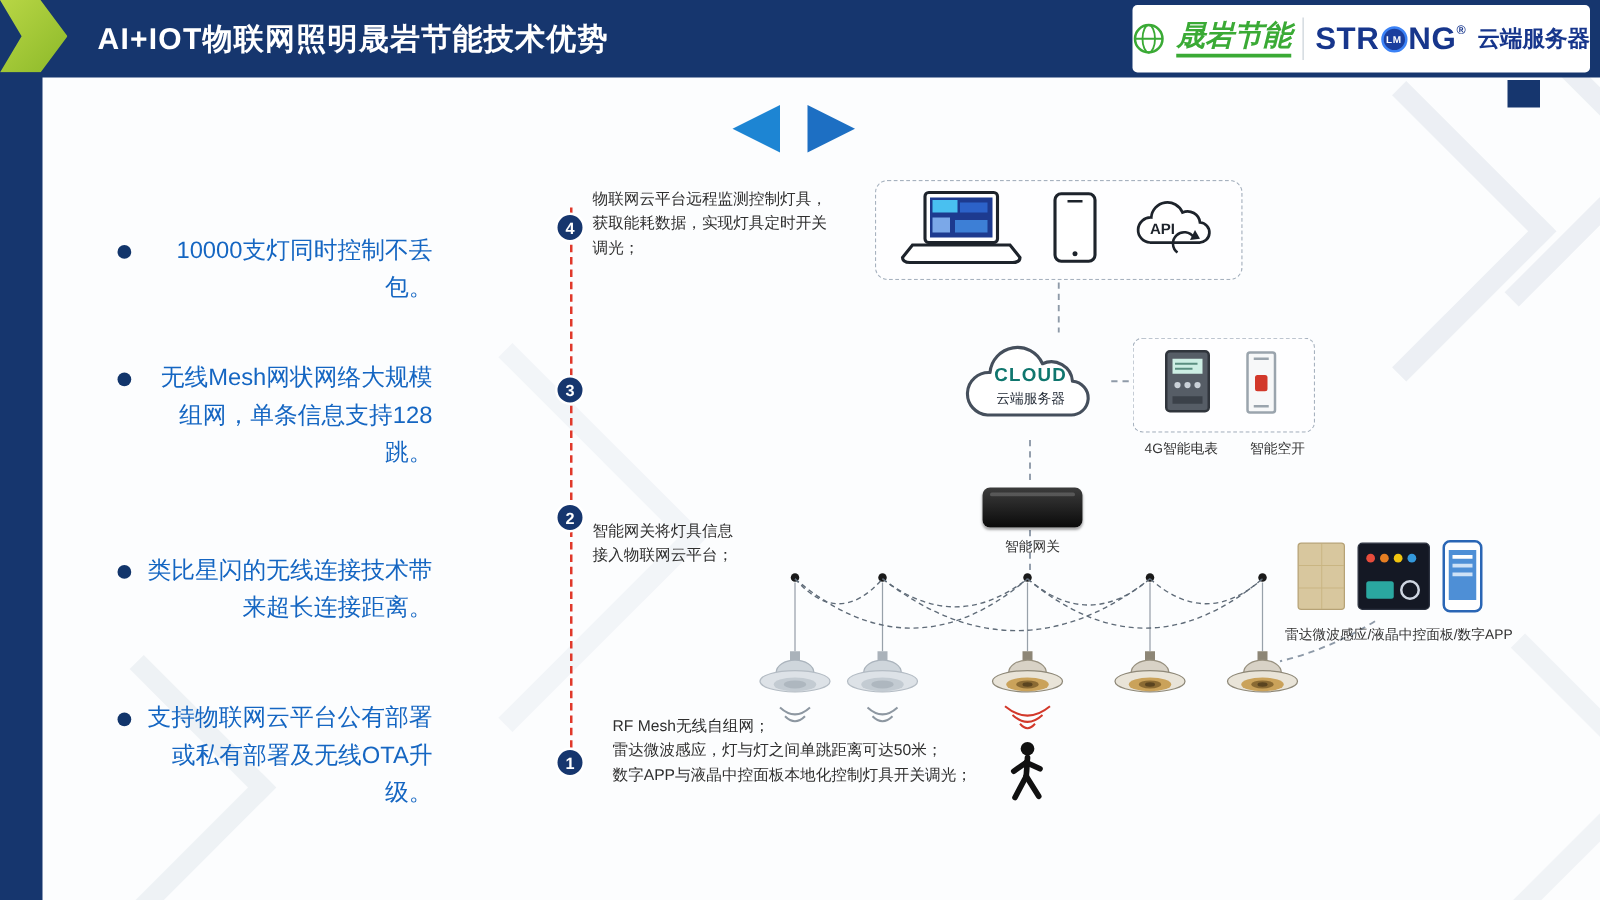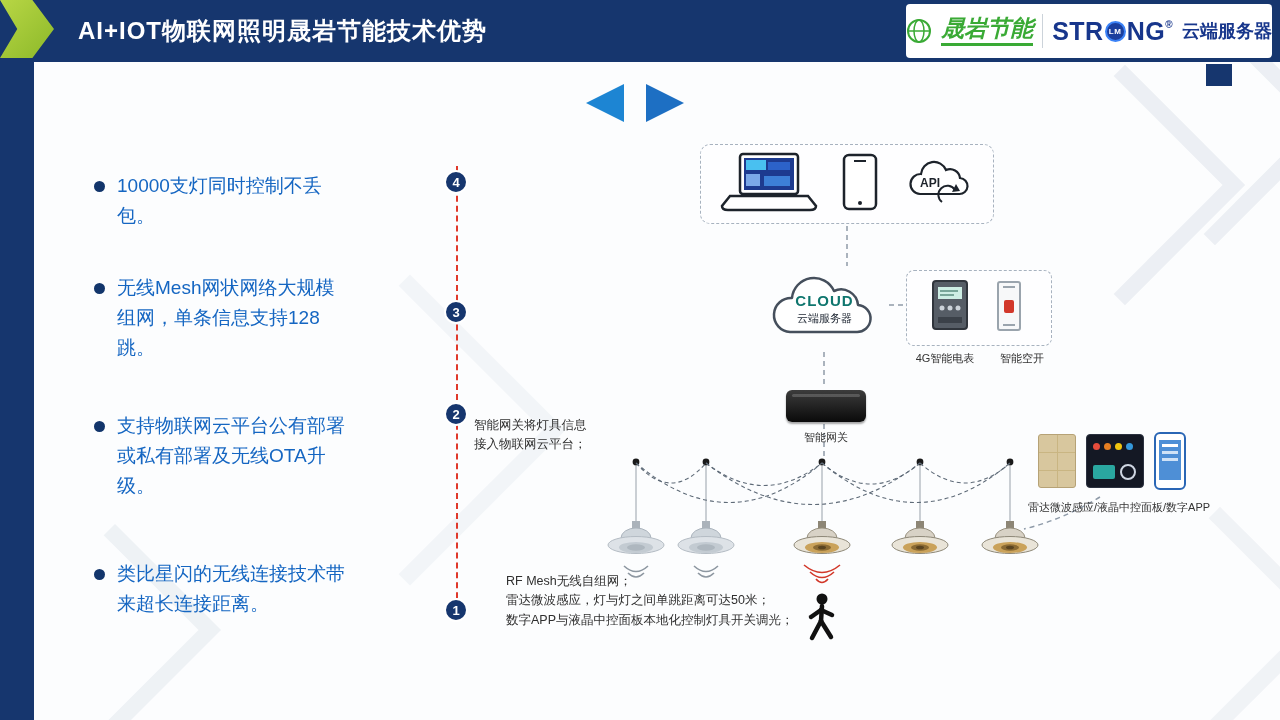--- a/index.html
+++ b/index.html
@@ -31,37 +31,37 @@
   .corner-square { position:absolute; left:1206px; top:64px; width:26px; height:22px; background:#16366e; z-index:4; }
 
   
   .title-row { position:absolute; left:250px; top:84px; width:770px; display:flex; align-items:center; justify-content:center; gap:22px; z-index:3; }
   .slide-title { color:#1569c7; font-size:30px; font-weight:bold; letter-spacing:1px; white-space:nowrap; }
   .tri { width:0; height:0; border-top:19px solid transparent; border-bottom:19px solid transparent; }
   .tri-left { border-right:38px solid #1d85d3; }
   .tri-right { border-left:38px solid #1d6fc3; }
 
   
-  .bullets { position:absolute; left:94px; top:171px; width:252px; list-style:none; z-index:3; }
+  .bullets { position:absolute; left:94px; top:186px; width:252px; list-style:none; z-index:3;text-align:right; }
   .bullet { display:flex; gap:12px; margin-bottom:42px; }
-  .bullet:nth-child(2) { margin-bottom:48px;gap:12px; }
+  .bullet:nth-child(2) { margin-bottom:64px;gap:12px; }
   .bullet:nth-child(3) { margin-bottom:58px; }
   .dot { flex:0 0 11px; width:11px; height:11px; border-radius:50%; background:#12356b; margin-top:10px; }
   .bullet-text { color:#1566c2; font-size:19px; line-height:1.58; }
 
   
   .step-line { position:absolute; left:456px; top:166px; height:452px; border-left:2px dashed #e0392b; z-index:2; }
   .step-num { position:absolute; width:24px; height:24px; border-radius:50%; background:#16366e; border:2px solid #fff; color:#fff; font-size:13px; font-weight:bold; display:flex; align-items:center; justify-content:center; z-index:3; }
   .num4 { left:444px; top:170px; } .num3 { left:444px; top:300px; }
   .num2 { left:444px; top:402px; } .num1 { left:444px; top:598px; }
   .step-text { position:absolute; color:#2f2f2f; font-size:12.5px; line-height:1.55; white-space:pre-line; z-index:3; }
   .txt4 { left:474px; top:150px; width:215px; }
   .txt3 { left:474px; top:282px; width:220px; }
   .txt2 { left:474px; top:416px; width:185px; }
-  .txt1 { left:506px; top:572px; width:315px; }
+  .txt1 { left:490px; top:572px; width:315px; }
 
   
   .devices-box { position:absolute; left:700px; top:144px; width:294px; height:80px; border:1.5px dashed #a7b2bf; border-radius:10px; display:flex; align-items:center; justify-content:space-around; padding:0 8px; background:rgba(255,255,255,.6); z-index:3; }
   .cloud-wrap { position:absolute; left:762px; top:262px; width:125px; height:88px; z-index:3; }
   .cloud-text { position:absolute; left:0; top:30px; width:100%; text-align:center; color:#0f766e; font-size:15px; font-weight:bold; letter-spacing:1px; }
   .cloud-sub { position:absolute; left:0; top:49px; width:100%; text-align:center; color:#1c2430; font-size:11px; }
   .meter-box { position:absolute; left:906px; top:270px; width:146px; height:76px; border:1.5px dashed #a7b2bf; border-radius:8px; display:flex; align-items:center; justify-content:center; gap:18px; background:rgba(255,255,255,.6); z-index:3; }
   .lbl { position:absolute; color:#333; font-size:11px; text-align:center; z-index:3; }
   .lbl-meter { left:902px; top:351px; width:86px; }
   .lbl-breaker { left:990px; top:351px; width:64px; }
@@ -212,30 +212,33 @@
     <li class="bullet">
       <span class="dot"></span>
       <span class="bullet-text">10000支灯同时控制不丢包。</span>
     </li>
     <li class="bullet">
       <span class="dot"></span>
       <span class="bullet-text">无线Mesh网状网络大规模组网，单条信息支持128跳。</span>
     </li>
     <li class="bullet">
       <span class="dot"></span>
-      <span class="bullet-text">支持物联网云平台公有部署或私有部署及无线OTA升级。</span>
+      <span class="bullet-text">类比星闪的无线连接技术带来超长连接距离。</span>
     </li>
     <li class="bullet">
       <span class="dot"></span>
-      <span class="bullet-text">类比星闪的无线连接技术带来超长连接距离。</span>
+      <span class="bullet-text">支持物联网云平台公有部署或私有部署及无线OTA升级。</span>
     </li>
   </ul>
 
   <div class="step-line"></div>
   <span class="step-num num4">4</span>
+  <p class="step-text txt4">物联网云平台远程监测控制灯具，
+获取能耗数据，实现灯具定时开关
+调光；</p>
   <span class="step-num num3">3</span>
   <span class="step-num num2">2</span>
   <p class="step-text txt2">智能网关将灯具信息
 接入物联网云平台；</p>
   <span class="step-num num1">1</span>
   <p class="step-text txt1">RF Mesh无线自组网；
 雷达微波感应，灯与灯之间单跳距离可达50米；
 数字APP与液晶中控面板本地化控制灯具开关调光；</p>
 
   <div class="devices-box">

